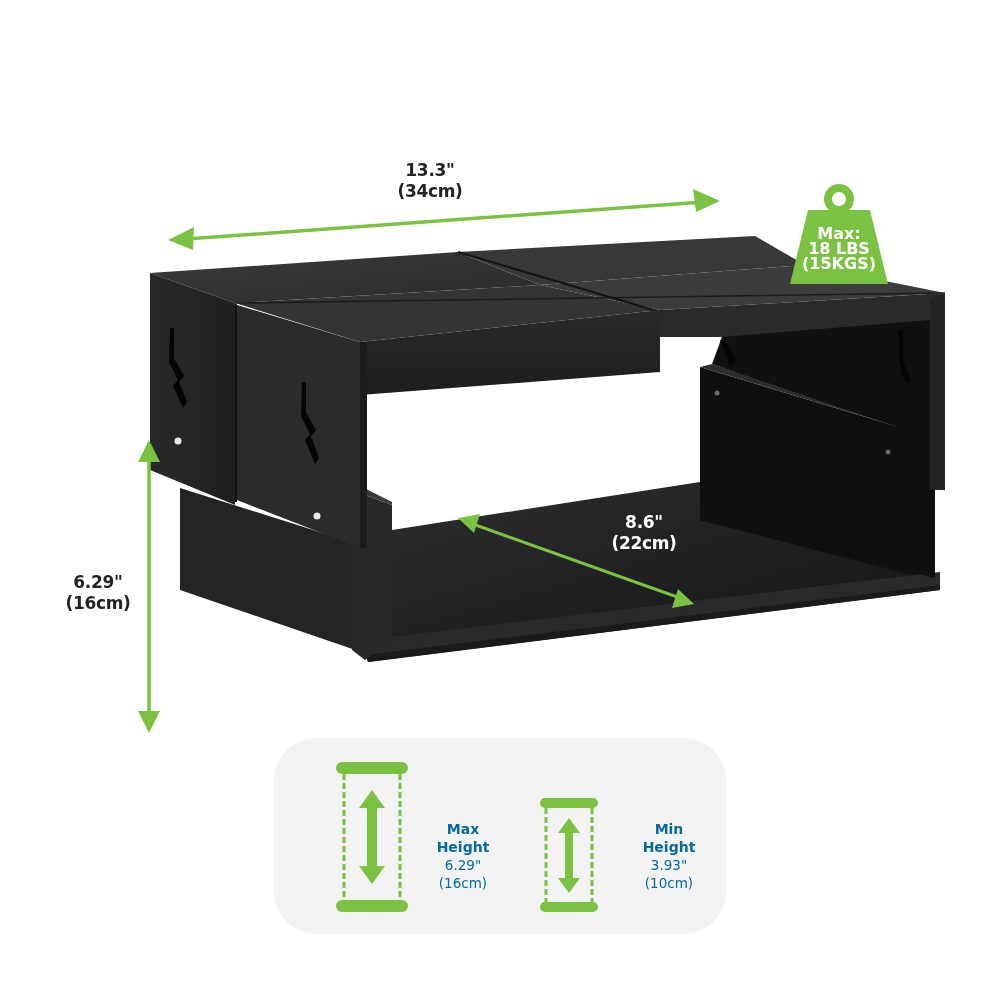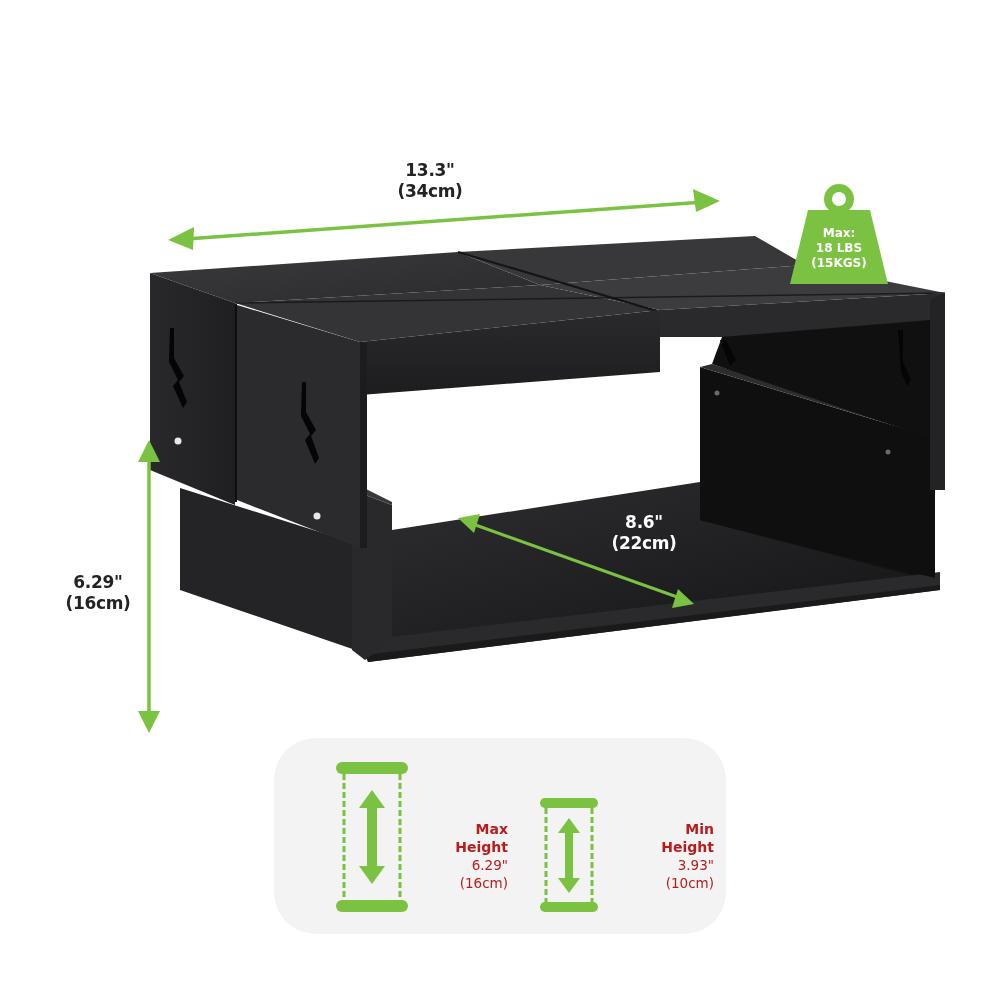--- a/index.html
+++ b/index.html
@@ -24,40 +24,40 @@
 
     .weight-badge {
       position: absolute;
       left: 788px; top: 182px; width: 102px; height: 104px;
     }
     .weight-text {
       position: absolute;
       left: 788px; top: 226px; width: 102px;
       text-align: center;
       color: #ffffff;
-      font-size: 12px;
+      font-size: 16px;
       line-height: 15px;
     }
     .weight-text .b { font-weight: bold; display: block; }
     .weight-text .n { font-weight: bold; display: block; }
 
     .height-panel {
       position: absolute;
       left: 274px; top: 738px;
       width: 452px; height: 196px;
       background: #f3f3f3;
       border-radius: 42px;
     }
     .height-item { position: absolute; }
     .height-item .txt {
       position: absolute;
-      text-align: right;
+      text-align: center;
       font-size: 13.5px;
       line-height: 18px;
-      color: #b91c1c;
+      color: #0369a1;
       width: 90px;
     }
     .height-item .txt .t { font-weight: bold; display: block; font-size: 14px; }
     .height-item .txt .v { display: block; }
   </style>
 </head>
 <body>
 
 <svg class="canvas" viewBox="0 0 1000 1000" xmlns="http://www.w3.org/2000/svg">
   <defs>

